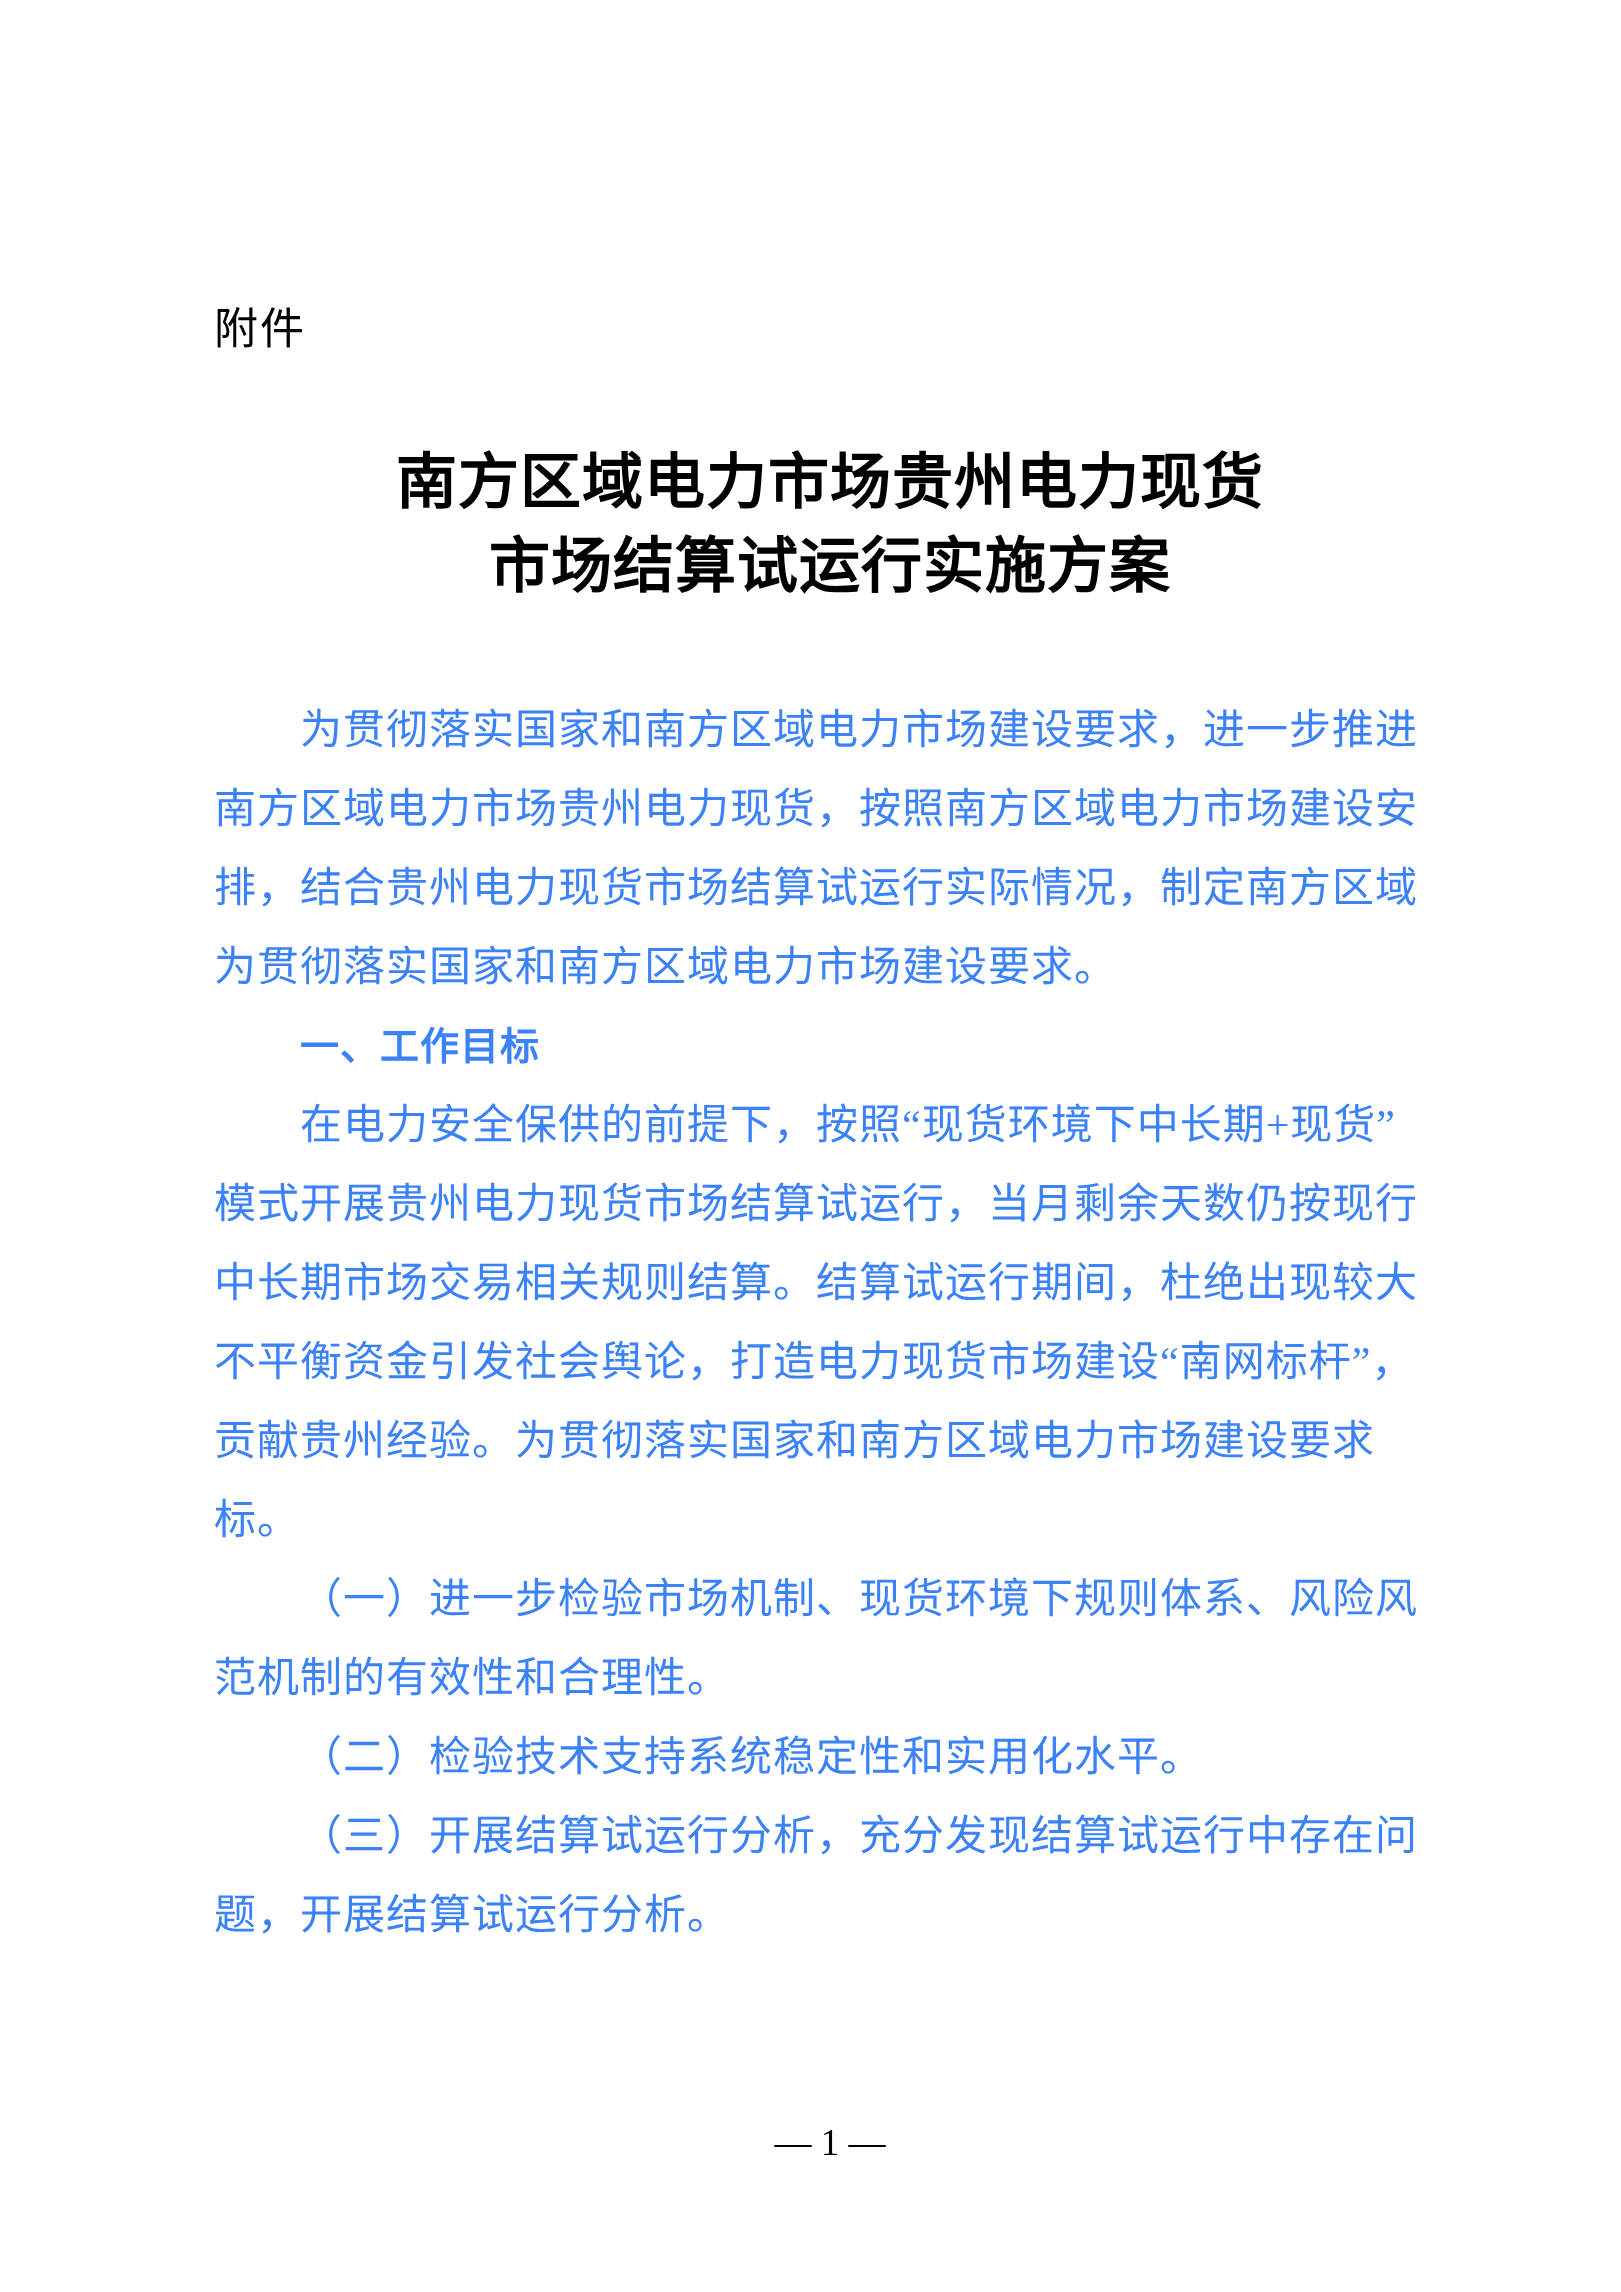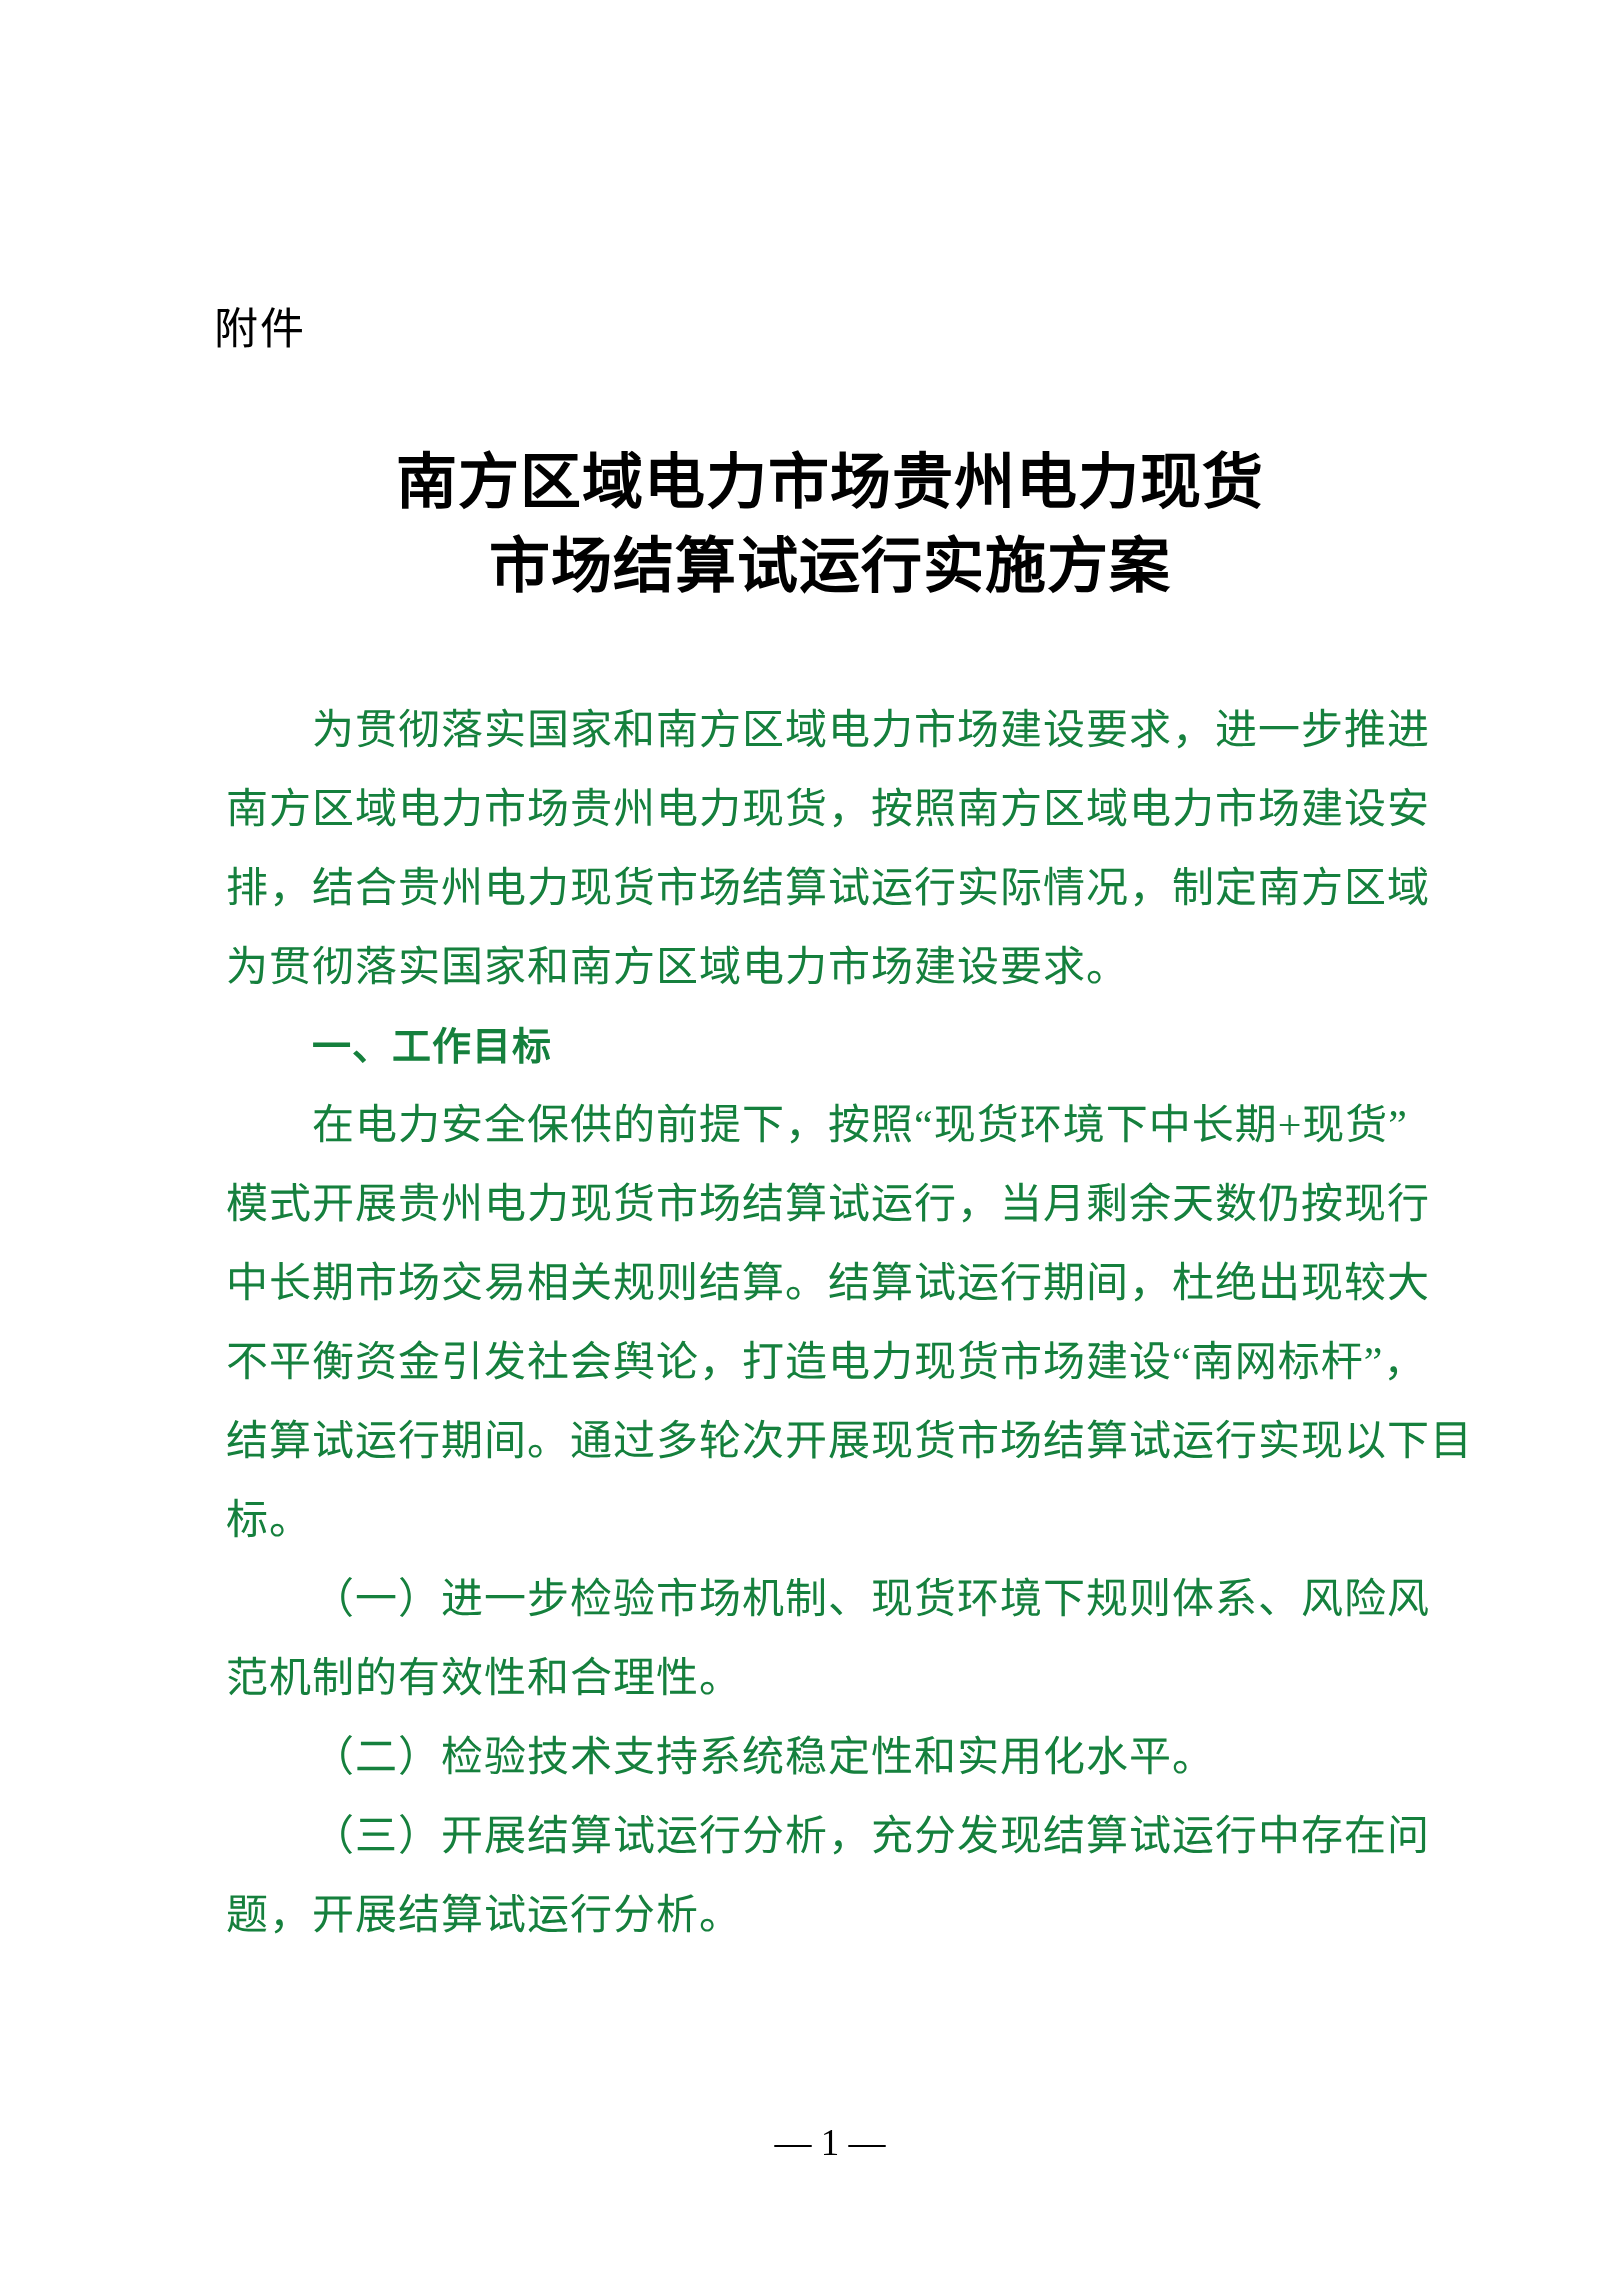--- a/index.html
+++ b/index.html
@@ -38,26 +38,26 @@
     font-weight: 700;
     font-size: 61px;
     line-height: 84px;
     letter-spacing: 1px;
     color: #000;
   }
   .doc-title .title-line { display: block; }
 
   .body-block {
     position: absolute;
-    left: 226px;
+    left: 214px;
     top: 691px;
     width: 1208px;
     font-size: 42px;
     letter-spacing: 1px;
-    color: #15803d;
+    color: #3b82f6;
   }
   .line {
     height: 79px;
     line-height: 79px;
     white-space: nowrap;
     font-family: "Liberation Serif", "DejaVu Serif", serif;
   }
   .line.indent { text-indent: 86px; }
   .line.heading {
     font-family: "Liberation Sans", "DejaVu Sans", sans-serif;
@@ -94,21 +94,21 @@
     <div class="line">南方区域电力市场贵州电力现货，按照南方区域电力市场建设安</div>
     <div class="line">排，结合贵州电力现货市场结算试运行实际情况，制定南方区域</div>
     <div class="line">为贯彻落实国家和南方区域电力市场建设要求。</div>
 
     <div class="line heading indent">一、工作目标</div>
 
     <div class="line indent">在电力安全保供的前提下，按照“现货环境下中长期+现货”</div>
     <div class="line">模式开展贵州电力现货市场结算试运行，当月剩余天数仍按现行</div>
     <div class="line">中长期市场交易相关规则结算。结算试运行期间，杜绝出现较大</div>
     <div class="line">不平衡资金引发社会舆论，打造电力现货市场建设“南网标杆”，</div>
-    <div class="line">结算试运行期间。通过多轮次开展现货市场结算试运行实现以下目</div>
+    <div class="line">贡献贵州经验。为贯彻落实国家和南方区域电力市场建设要求</div>
     <div class="line">标。</div>
 
     <div class="line indent">（一）进一步检验市场机制、现货环境下规则体系、风险风</div>
     <div class="line">范机制的有效性和合理性。</div>
 
     <div class="line indent">（二）检验技术支持系统稳定性和实用化水平。</div>
 
     <div class="line indent">（三）开展结算试运行分析，充分发现结算试运行中存在问</div>
     <div class="line">题，开展结算试运行分析。</div>
   </div>

